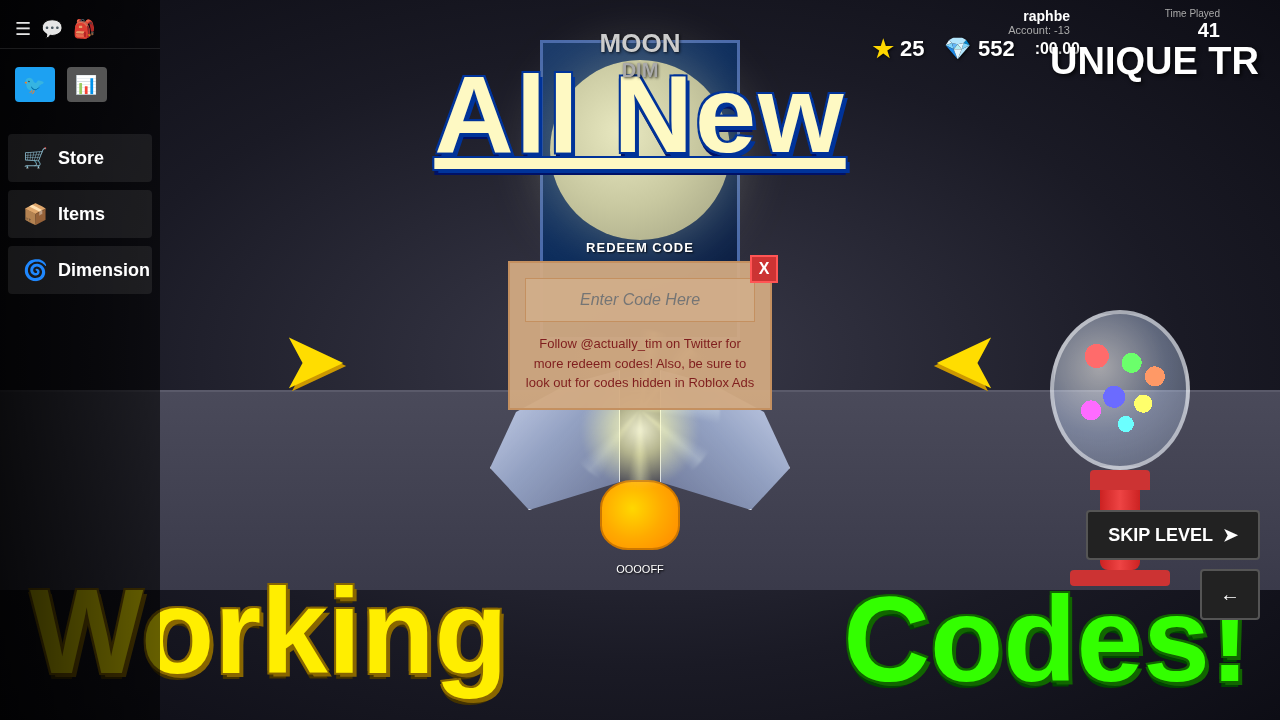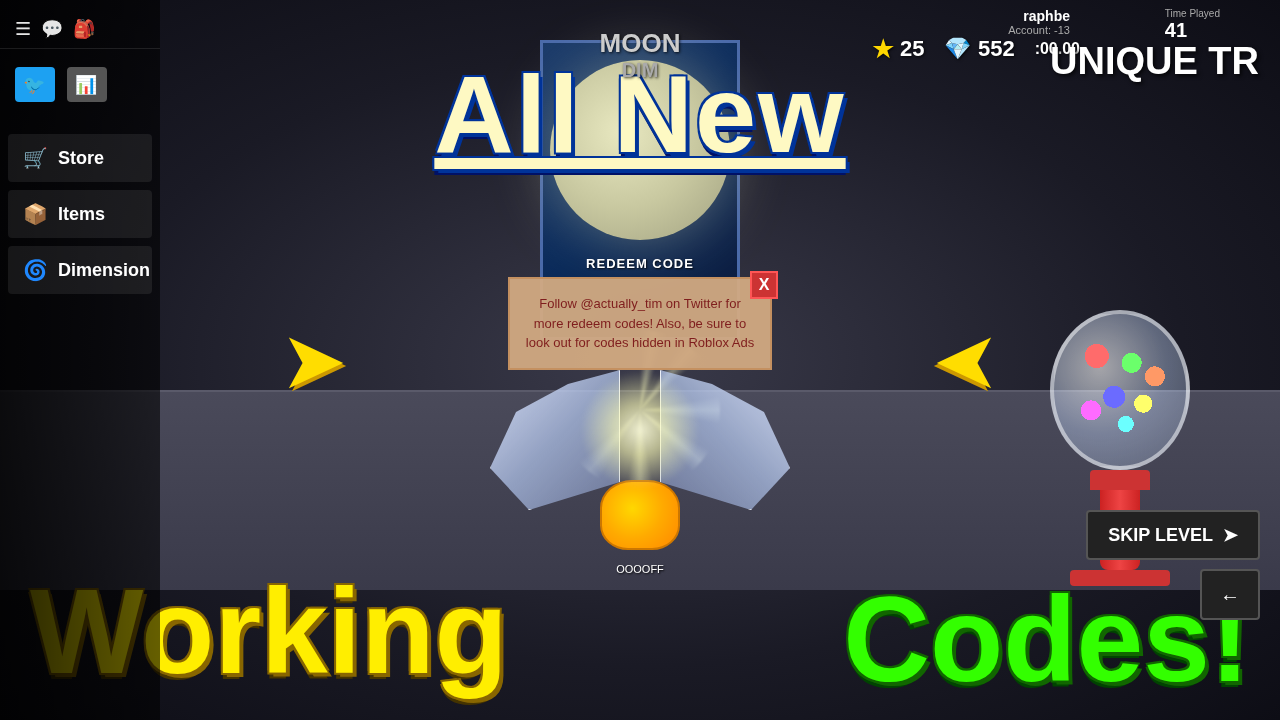--- a/index.html
+++ b/index.html
@@ -407,21 +407,21 @@
     }
 
     
     .time-played {
       position: absolute;
       top: 8px;
       right: 60px;
       z-index: 30;
       color: white;
       font-size: 11px;
-      text-align: left;
+      text-align: right;
     }
 
     .time-label {
       color: #aaa;
       font-size: 10px;
     }
 
     .time-value {
       font-weight: bold;
       font-size: 20px;
@@ -483,21 +483,21 @@
       z-index: 15;
       color: white;
       font-size: 11px;
       text-shadow: 1px 1px 2px rgba(0,0,0,0.9);
       margin-top: 22px;
     }
 
     
     .redeem-dialog {
       position: absolute;
-      top: 256px;
+      top: 240px;
       left: 50%;
       transform: translateX(-50%);
       z-index: 50;
       width: 264px;
     }
 
     .redeem-label {
       text-align: center;
       color: white;
       font-size: 13px;
@@ -660,15 +660,16 @@
 </div>
 
 <div class="back-arrow-btn">
   <span>←</span>
 </div>
 
 <div class="redeem-dialog">
   <div class="redeem-label">REDEEM CODE</div>
   <div class="redeem-box">
     <div class="redeem-close">X</div>
+    <input class="redeem-input" type="text" placeholder="Enter Code Here" style="">
     <div class="redeem-text">Follow @actually_tim on Twitter for more redeem codes! Also, be sure to look out for codes hidden in Roblox Ads</div>
   </div>
 </div>
 
 </body></html>

